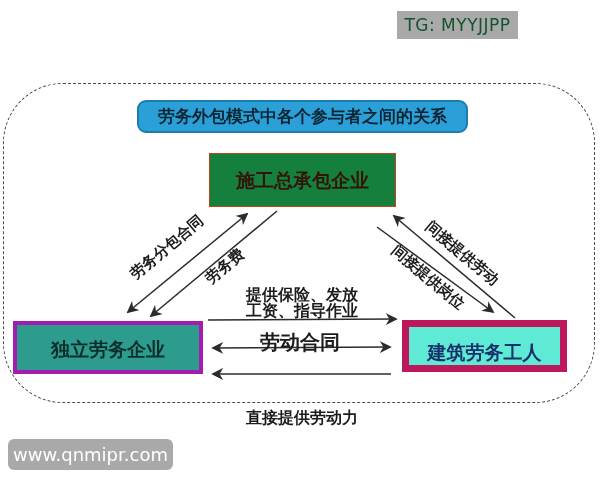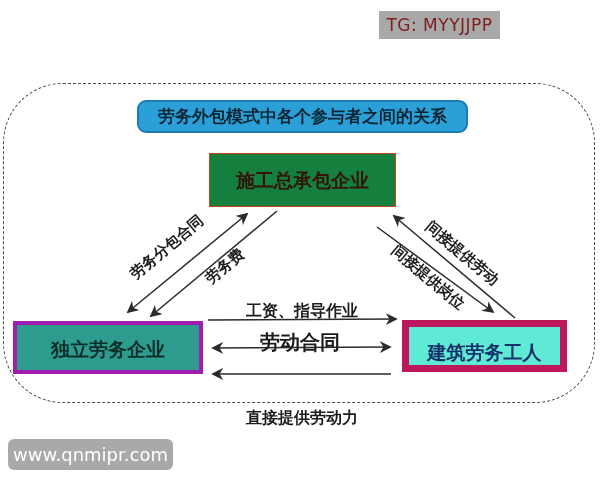--- a/index.html
+++ b/index.html
@@ -4,22 +4,22 @@
 <style>
   html,body{margin:0;padding:0;}
   body{
     width:600px;height:480px;position:relative;overflow:hidden;
     background:#ffffff;
     font-family:"DejaVu Sans","Liberation Sans",sans-serif;
   }
   .abs{position:absolute;}
   
   .tg-badge{
-    left:379px;top:11px;width:121px;height:28px;
-    background:#a9a9a9;color:#7f1d1d;
+    left:397px;top:11px;width:121px;height:28px;
+    background:#a9a9a9;color:#14532d;
     font-size:17px;line-height:28px;text-align:center;
     letter-spacing:.5px;
   }
   
   .frame{
     left:3px;top:83px;width:592px;height:320px;
     border:1.5px dashed #4a4a4a;border-radius:60px;
     box-sizing:border-box;
   }
   
@@ -102,19 +102,19 @@
   <line x1="213" y1="348" x2="390" y2="347" stroke="#2b2b2b" stroke-width="1.5" marker-start="url(#ah)" marker-end="url(#ah)"></line>
 
   <line x1="391" y1="374" x2="213" y2="374" stroke="#2b2b2b" stroke-width="1.5" marker-end="url(#ah)"></line>
 </svg>
 
 <div class="abs lbl lbl-subcontract">劳务分包合同</div>
 <div class="abs lbl lbl-fee">劳务费</div>
 <div class="abs lbl lbl-indirect-labor">间接提供劳动</div>
 <div class="abs lbl lbl-indirect-jobs">间接提供岗位</div>
 <div class="abs lbl lbl-insurance">
-  <br>
+  <span>提供保险、发放</span><br>
   <span>工资、指导作业</span>
 </div>
 <div class="abs lbl lbl-contract">劳动合同</div>
 <div class="abs lbl lbl-direct">直接提供劳动力</div>
 
 <div class="abs watermark">www.qnmipr.com</div>
 
 </body></html>

